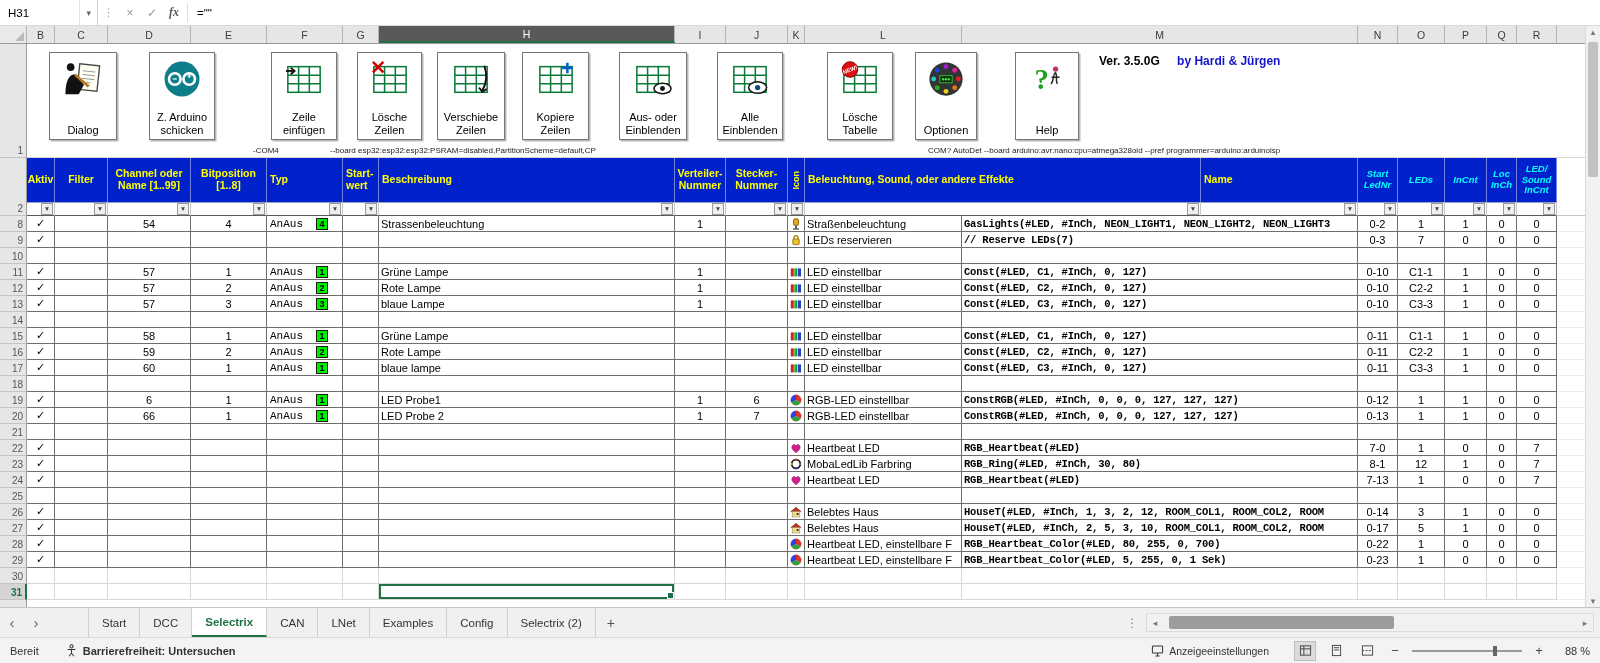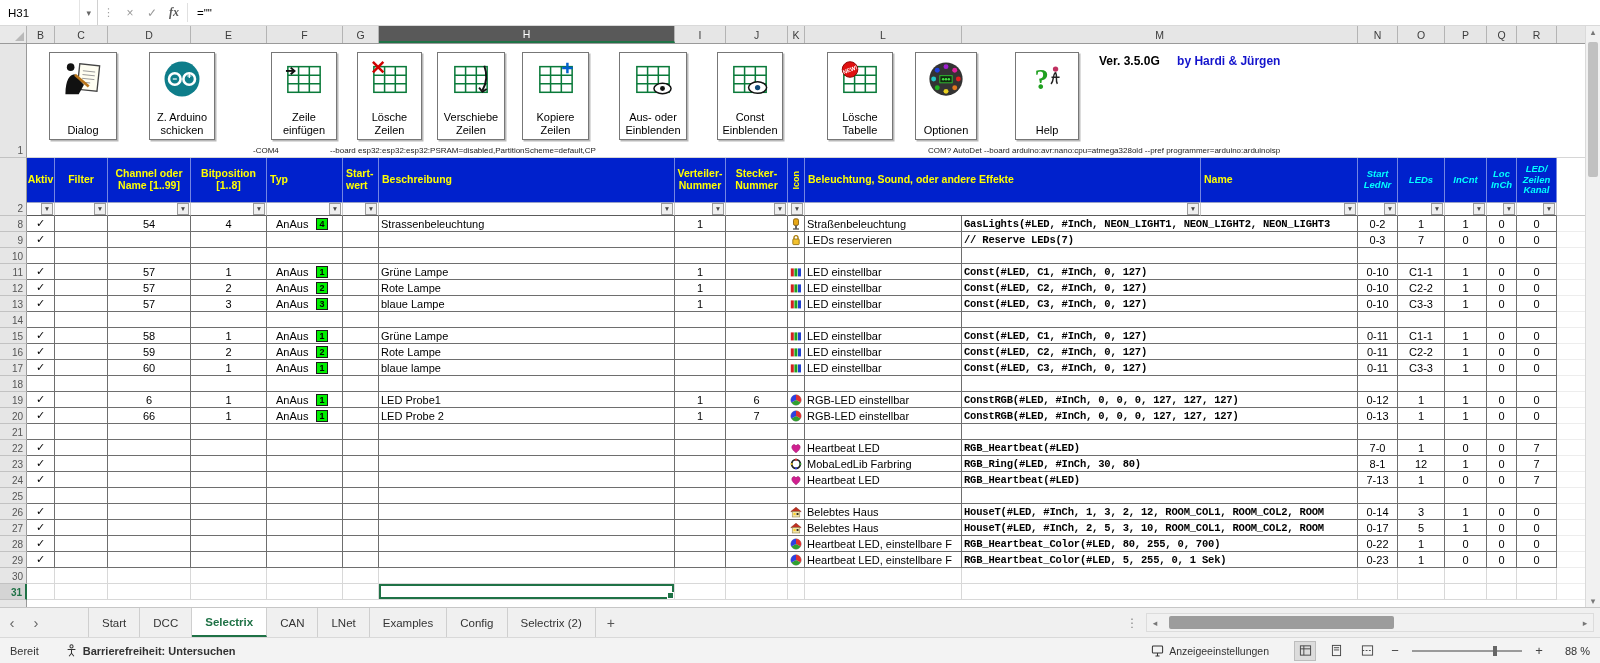--- a/index.html
+++ b/index.html
@@ -64,21 +64,21 @@
   .hfill{flex:1;border-bottom:1px solid #c6c6c6;}
 
   
   #grid-rows{flex:0 0 auto;}
   .grow{display:flex;height:16px;background:#fff;}
   .cell{flex:0 0 auto;display:flex;align-items:center;overflow:hidden;white-space:nowrap;
         font-size:11px;padding:0 2px;border-right:1px solid #d8d8d8;border-bottom:1px solid #d8d8d8;}
   .grow.tbl .cell{border-right:1px solid #6e6e6e;border-bottom:1px solid #6e6e6e;}
   .cell.a-c{justify-content:center;}
   .cell.mono{font-family:"Liberation Mono",monospace;font-size:10.5px;font-weight:bold;letter-spacing:-0.2px;}
-  .typ{margin-left:7px;}
+  .typ{margin-left:1px;font-family:Liberation Mono, monospace;}
   .badge{margin-left:auto;margin-right:12px;min-width:12px;height:12px;background:#00ef00;border:1px solid #1a1a1a;
          font-size:9px;line-height:10px;font-weight:bold;text-align:center;padding:0 1px;}
   .cicon{display:flex;align-items:center;justify-content:center;width:12px;height:12px;}
   .cicon svg{width:12px;height:12px;}
   .rfill{flex:1;border-bottom:1px solid #ededed;}
   .selcell{position:relative;box-shadow:inset 0 0 0 2px #1f7246;}
   .selcell::after{content:"";position:absolute;right:0;bottom:0;width:5px;height:5px;background:#1f7246;border:1px solid #fff;}
   .grid-spacer{flex:1;display:flex;background:#fff;}
   .sp-gutter{flex:0 0 27px;background:#e6e6e6;border-right:1px solid #9a9a9a;}
 
@@ -275,21 +275,21 @@
             <svg viewBox="0 0 40 40" width="40" height="38">
               <rect x="3" y="7" width="34" height="27" fill="#fff" stroke="#0a7a3a" stroke-width="1.6"></rect>
               <line x1="3" y1="16" x2="37" y2="16" stroke="#0a7a3a" stroke-width="1.6"></line>
               <line x1="3" y1="25" x2="37" y2="25" stroke="#0a7a3a" stroke-width="1.6"></line>
               <line x1="14.3" y1="7" x2="14.3" y2="34" stroke="#0a7a3a" stroke-width="1.6"></line>
               <line x1="25.6" y1="7" x2="25.6" y2="34" stroke="#0a7a3a" stroke-width="1.6"></line>
               <ellipse cx="28" cy="29" rx="9.5" ry="6" fill="#fff" stroke="#111" stroke-width="1.6"></ellipse>
               <circle cx="28" cy="29" r="2.8" fill="#104a78"></circle>
             </svg>
           </div>
-          <div class="tlabel">Const Einblenden</div>
+          <div class="tlabel">Alle Einblenden</div>
         </div>
         <div class="tb-btn" style="left: 800px; width: 66px;">
           <div class="ticon">
             <svg viewBox="0 0 40 40" width="40" height="38">
               <rect x="3" y="7" width="34" height="27" fill="#fff" stroke="#0a7a3a" stroke-width="1.6"></rect>
               <line x1="3" y1="16" x2="37" y2="16" stroke="#0a7a3a" stroke-width="1.6"></line>
               <line x1="3" y1="25" x2="37" y2="25" stroke="#0a7a3a" stroke-width="1.6"></line>
               <line x1="14.3" y1="7" x2="14.3" y2="34" stroke="#0a7a3a" stroke-width="1.6"></line>
               <line x1="25.6" y1="7" x2="25.6" y2="34" stroke="#0a7a3a" stroke-width="1.6"></line>
               <circle cx="9.5" cy="10" r="8.2" fill="#e01010" stroke="#8a0000"></circle>
@@ -459,21 +459,21 @@
         <div class="hcell" style="width: 30px;">
           <div class="hblue accent">
             <span>Loc InCh</span>
           </div>
           <div class="hfilter">
             <div class="fbtn">▼</div>
           </div>
         </div>
         <div class="hcell" style="width: 40px;">
           <div class="hblue accent">
-            <span>LED/ Zeilen Kanal</span>
+            <span>LED/ Sound InCnt</span>
           </div>
           <div class="hfilter">
             <div class="fbtn">▼</div>
           </div>
         </div>
         <div class="hfill"></div>
       </div>
   </div>
 
   <div id="grid-rows">

